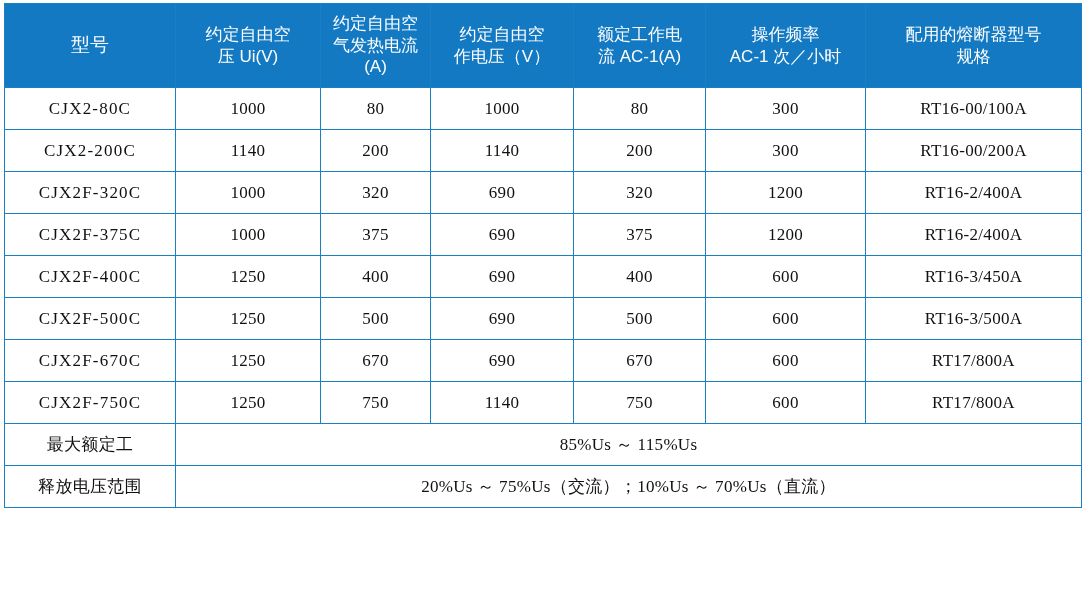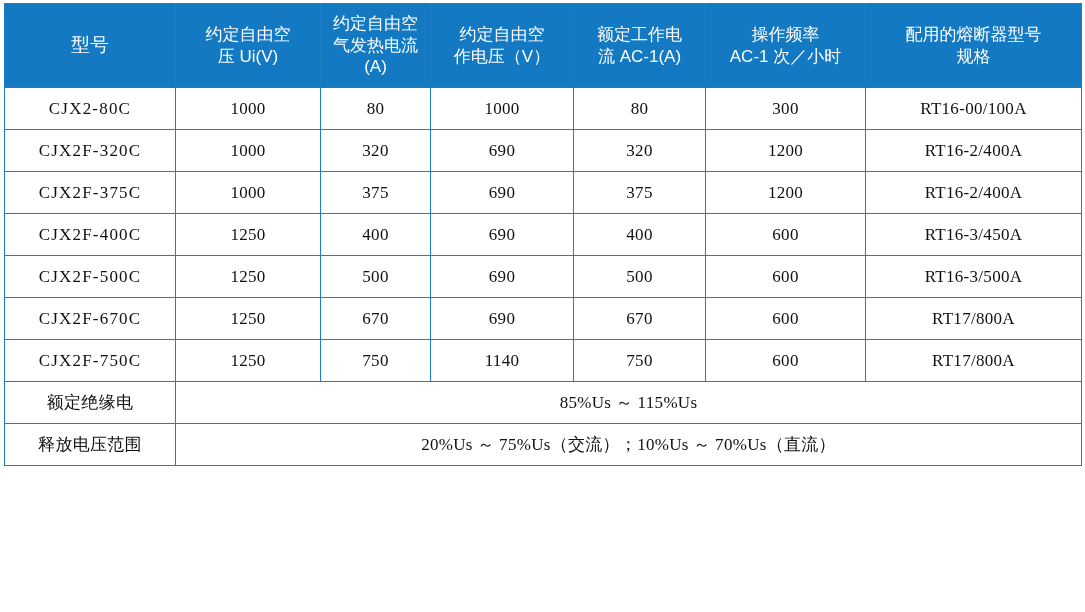--- a/index.html
+++ b/index.html
@@ -125,20 +125,29 @@
       <tr>
         <td class="model">CJX2-80C</td>
         <td>1000</td>
         <td>80</td>
         <td>1000</td>
         <td>80</td>
         <td>300</td>
         <td>RT16-00/100A</td>
       </tr>
       <tr>
+        <td class="model">CJX2-200C</td>
+        <td>1140</td>
+        <td>200</td>
+        <td>1140</td>
+        <td>200</td>
+        <td>300</td>
+        <td>RT16-00/200A</td>
+      </tr>
+      <tr>
         <td class="model">CJX2F-320C</td>
         <td>1000</td>
         <td>320</td>
         <td>690</td>
         <td>320</td>
         <td>1200</td>
         <td>RT16-2/400A</td>
       </tr>
       <tr>
         <td class="model">CJX2F-375C</td>
@@ -179,21 +188,21 @@
       <tr>
         <td class="model">CJX2F-750C</td>
         <td>1250</td>
         <td>750</td>
         <td>1140</td>
         <td>750</td>
         <td>600</td>
         <td>RT17/800A</td>
       </tr>
       <tr class="footrow">
-        <td class="label">额定绝缘电</td>
+        <td class="label">最大额定工</td>
         <td class="value" colspan="6">85%Us ～ 115%Us</td>
       </tr>
       <tr class="footrow">
         <td class="label">释放电压范围</td>
         <td class="value" colspan="6">20%Us ～ 75%Us（交流）；10%Us ～ 70%Us（直流）</td>
       </tr>
     </tbody>
   </table>
 </div>
 

